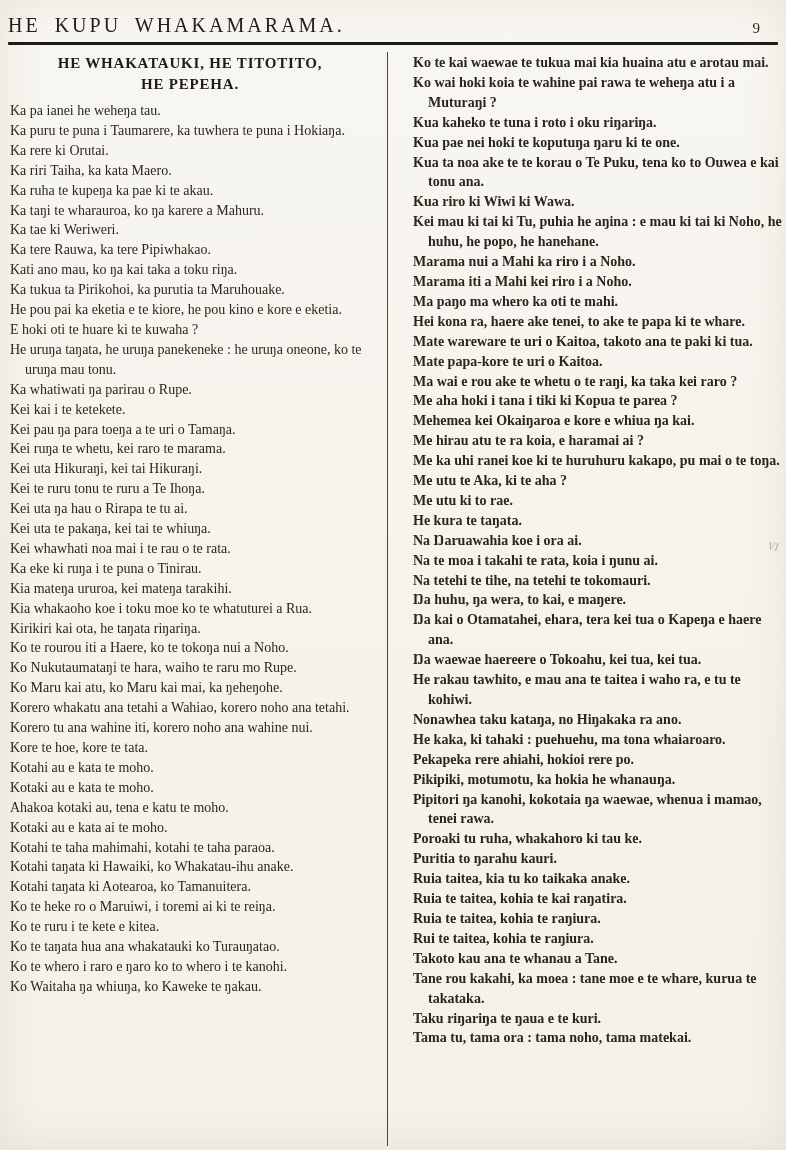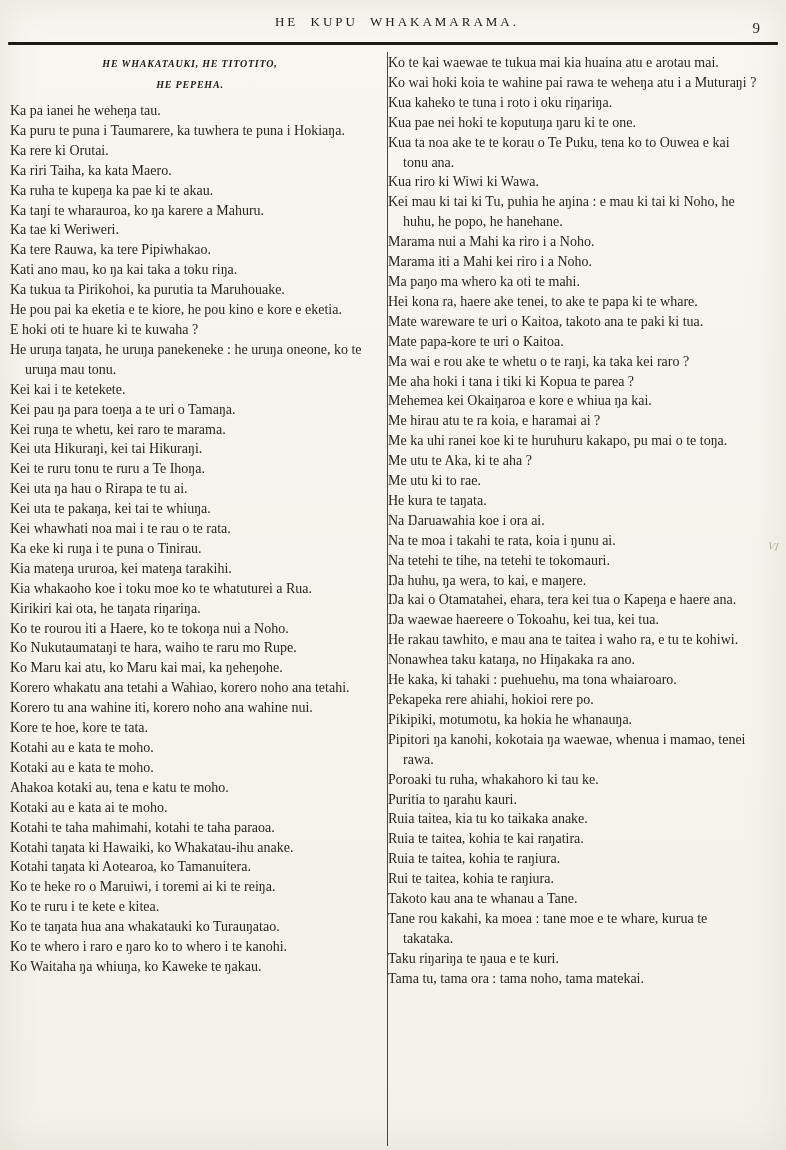--- a/index.html
+++ b/index.html
@@ -25,22 +25,21 @@
     position: absolute;
     top: 14px;
     left: 0;
     right: 0;
     height: 26px;
   }
   .header-title {
     position: absolute;
     left: 8px;
     right: 0;
-    text-align: center;
-    font-size: 13px;
+    font-size: 20px;
     letter-spacing: 3px;
     word-spacing: 6px;
     color: #22201a;
   }
   .page-number {
     position: absolute;
     right: 26px;
     top: 6px;
     font-size: 15px;
     color: #2a271f;
@@ -68,32 +67,32 @@
   }
   .col-divider {
     flex: none;
     width: 1px;
     margin-left: 17px;
     background: #4a443a;
   }
   .col-right {
     flex: none;
     width: 370px;
-    margin-left: 0;
+    margin-left: 25px;
     padding-top: 1px;
+    font-weight: bold;
   }
   .section-title {
     text-align: center;
     font-weight: bold;
-    font-size: 10px;
+    font-size: 15px;
     line-height: 21px;
     letter-spacing: 0.8px;
     margin: 1px 0 6px 0;
     color: #1f1c16;
-    font-style: italic;
   }
   .proverbs p.proverb {
     margin: 0;
     font-size: 14px;
     line-height: 19.9px;
     padding-left: 15px;
     text-indent: -15px;
     color: #2a261d;
   }
   .margin-mark {
@@ -132,20 +131,21 @@
           <p class="proverb">Ka riri Taiha, ka kata Maero.</p>
           <p class="proverb">Ka ruha te kupeŋa ka pae ki te akau.</p>
           <p class="proverb">Ka taŋi te wharauroa, ko ŋa karere a Mahuru.</p>
           <p class="proverb">Ka tae ki Weriweri.</p>
           <p class="proverb">Ka tere Rauwa, ka tere Pipiwhakao.</p>
           <p class="proverb">Kati ano mau, ko ŋa kai taka a toku riŋa.</p>
           <p class="proverb">Ka tukua ta Pirikohoi, ka purutia ta Maruhouake.</p>
           <p class="proverb">He pou pai ka eketia e te kiore, he pou kino e kore e eketia.</p>
           <p class="proverb">E hoki oti te huare ki te kuwaha ?</p>
           <p class="proverb">He uruŋa taŋata, he uruŋa panekeneke : he uruŋa oneone, ko te uruŋa mau tonu.</p>
+          <p class="proverb">Ka whatiwati ŋa parirau o Rupe.</p>
           <p class="proverb">Kei kai i te ketekete.</p>
           <p class="proverb">Kei pau ŋa para toeŋa a te uri o Tamaŋa.</p>
           <p class="proverb">Kei ruŋa te whetu, kei raro te marama.</p>
           <p class="proverb">Kei uta Hikuraŋi, kei tai Hikuraŋi.</p>
           <p class="proverb">Kei te ruru tonu te ruru a Te Ihoŋa.</p>
           <p class="proverb">Kei uta ŋa hau o Rirapa te tu ai.</p>
           <p class="proverb">Kei uta te pakaŋa, kei tai te whiuŋa.</p>
           <p class="proverb">Kei whawhati noa mai i te rau o te rata.</p>
           <p class="proverb">Ka eke ki ruŋa i te puna o Tinirau.</p>
           <p class="proverb">Kia mateŋa ururoa, kei mateŋa tarakihi.</p>

